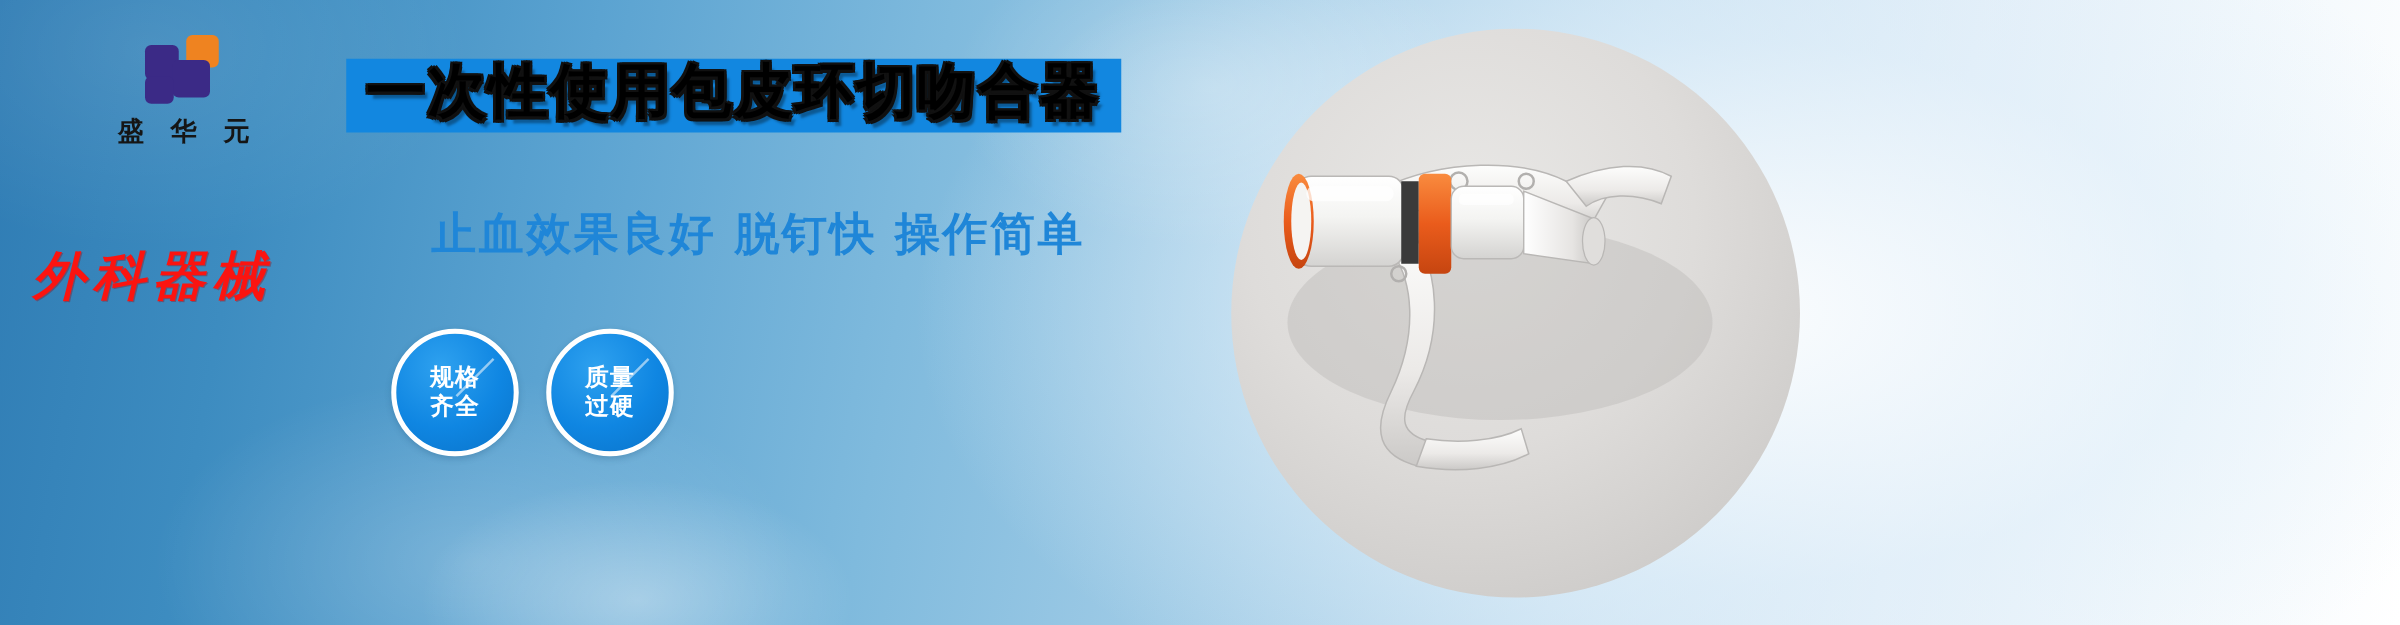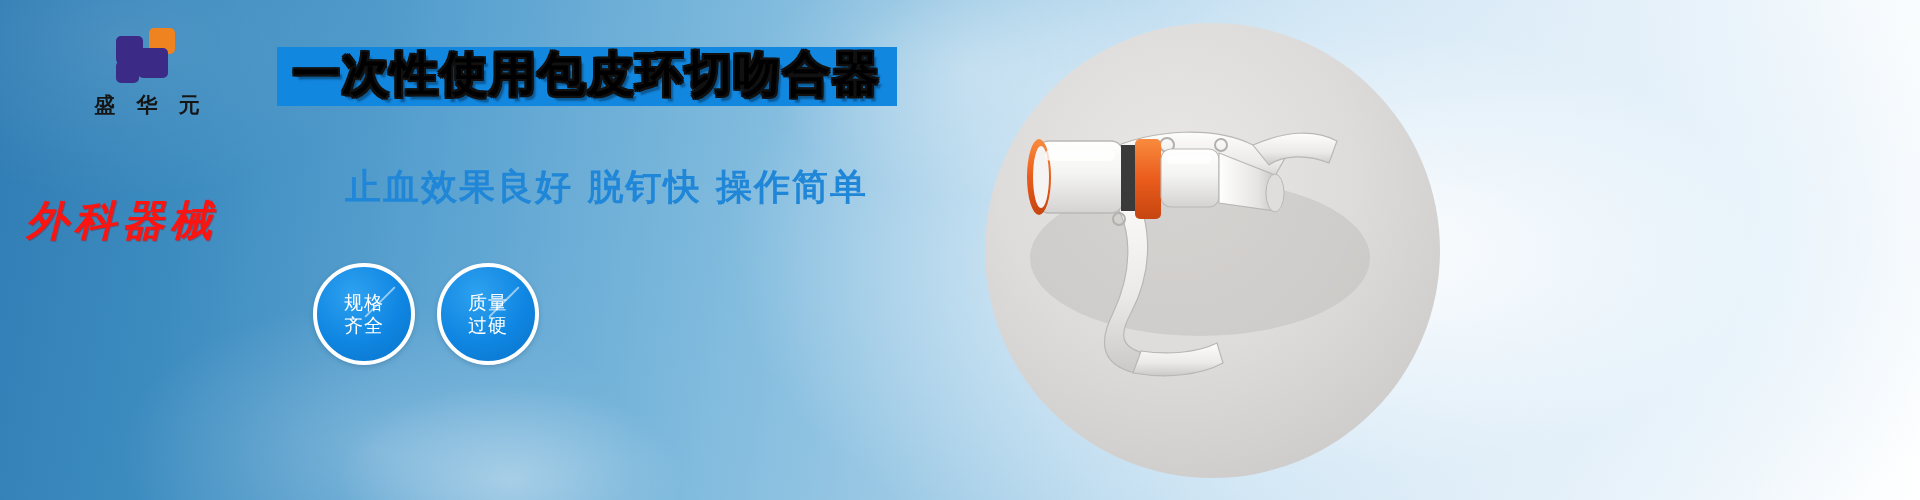--- a/index.html
+++ b/index.html
@@ -89,21 +89,21 @@
   
   .badges{position:absolute;left:313px;top:263px;display:flex;gap:22px;}
   .badge{
     width:94px;height:94px;border-radius:50%;
     background:radial-gradient(circle at 38% 28%, #2ea1ef 0%, #0f86e2 55%, #0a73c9 100%);
     border:4px solid #ffffff;
     box-shadow:0 2px 5px rgba(20,70,110,0.25);
     display:flex;flex-direction:column;
     align-items:center;justify-content:center;
     color:#ffffff;font-size:19px;line-height:1.22;
-    letter-spacing:1px;font-weight:400;
+    letter-spacing:1px;font-weight:700;
     position:relative;overflow:hidden;
     font-family:"DejaVu Sans","Liberation Sans",sans-serif;
   }
   .badge::after{
     content:"";position:absolute;
     width:42px;height:2px;background:rgba(255,255,255,0.55);
     transform:rotate(-45deg);
     right:10px;top:34px;
   }
   .badge span{display:block;text-align:center;position:relative;z-index:2;}

